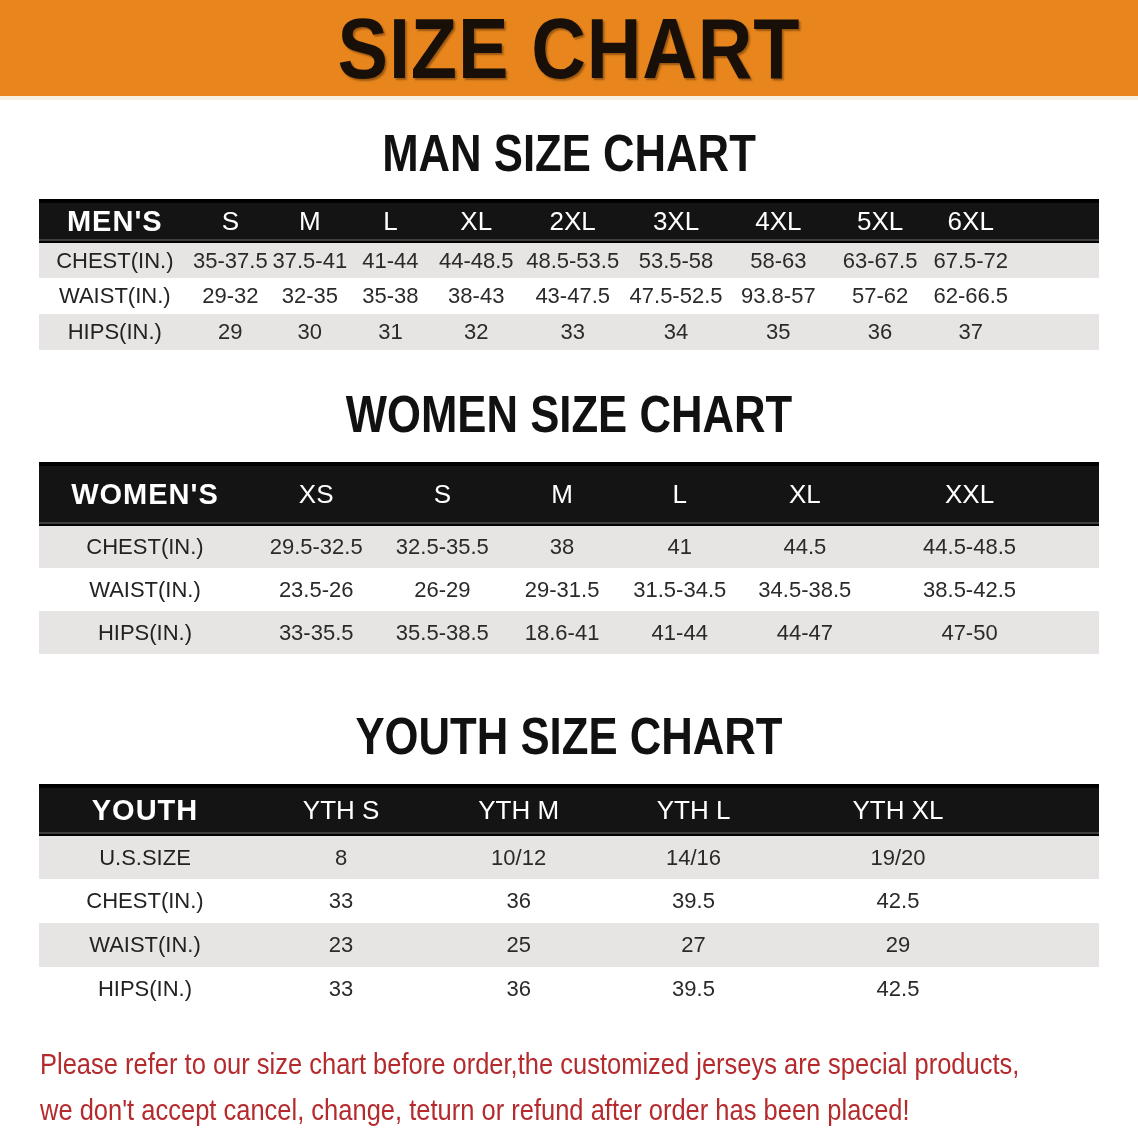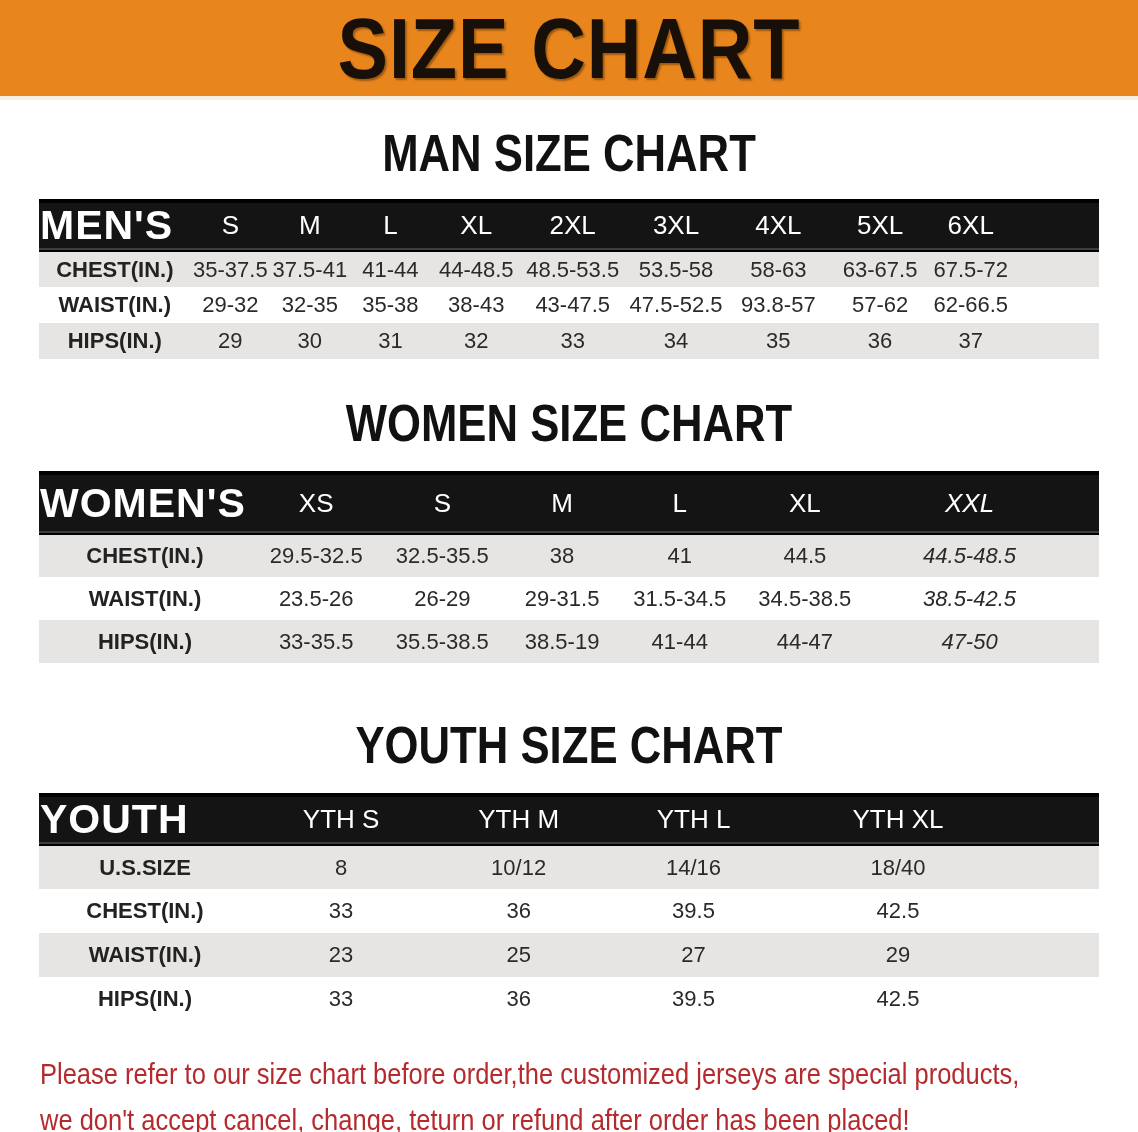--- a/index.html
+++ b/index.html
@@ -55,43 +55,43 @@
     background: var(--table_header_bg, #141414);
     color: var(--table_header_text, #ffffff);
     font-weight: normal;
     font-size: 26px;
     text-align: center;
     box-shadow: inset 0 -2px 0 rgba(255,255,255,0.18), inset 0 2px 0 rgba(0,0,0,0.9);
     border: 2px solid #000;
     border-left: none; border-right: none;
   }
   table.size-table thead th:first-child {
-    text-align: left;
+    text-align: center;
     font-weight: bold;
-    font-size: 41px;
+    font-size: 29px;
     letter-spacing: 1px;
   }
   table.size-table tbody td {
     text-align: center;
     font-size: 22px;
     color: #2a2a2a;
   }
   table.size-table tbody tr:nth-child(odd) { background: var(--row_stripe, #e6e5e3); }
   table.size-table tbody tr:nth-child(even){ background: #ffffff; }
-  table.size-table tbody td:first-child { color: #222; font-weight: bold; }
+  table.size-table tbody td:first-child { color: #222; }
 
   
   .men thead th { height: 42px; border-top: 4px solid #555; }
   .men tbody td { height: 36px; }
   .men th:last-child, .men td:last-child { padding-right: 90px; margin-top: 29px; }
 
   
   .women thead th { height: 62px; }
   .women tbody td { height: 43px; }
-  .women th:last-child, .women td:last-child { padding-right: 32px; font-style: italic; }
+  .women th:last-child, .women td:last-child { padding-right: 32px; }
 
   
   .youth thead th { height: 50px; }
   .youth tbody td { height: 44px; margin-left: 12px; }
   .youth th:last-child, .youth td:last-child { padding-right: 85px; }
 
   
   .disclaimer {
     margin: 30px 0 0 40px;
     width: 1080px;
@@ -224,21 +224,21 @@
             <td>26-29</td>
             <td>29-31.5</td>
             <td>31.5-34.5</td>
             <td>34.5-38.5</td>
             <td>38.5-42.5</td>
           </tr>
           <tr>
             <td>HIPS(IN.)</td>
             <td>33-35.5</td>
             <td>35.5-38.5</td>
-            <td>38.5-19</td>
+            <td>18.6-41</td>
             <td>41-44</td>
             <td>44-47</td>
             <td>47-50</td>
           </tr>
         </tbody>
     </table>
   </section>
 
   <section>
     <h2 class="section-heading heading-youth">YOUTH SIZE CHART</h2>
@@ -258,21 +258,21 @@
             <th>YTH L</th>
             <th>YTH XL</th>
           </tr>
         </thead>
       <tbody>
           <tr>
             <td>U.S.SIZE</td>
             <td>8</td>
             <td>10/12</td>
             <td>14/16</td>
-            <td>18/40</td>
+            <td>19/20</td>
           </tr>
           <tr>
             <td>CHEST(IN.)</td>
             <td>33</td>
             <td>36</td>
             <td>39.5</td>
             <td>42.5</td>
           </tr>
           <tr>
             <td>WAIST(IN.)</td>

